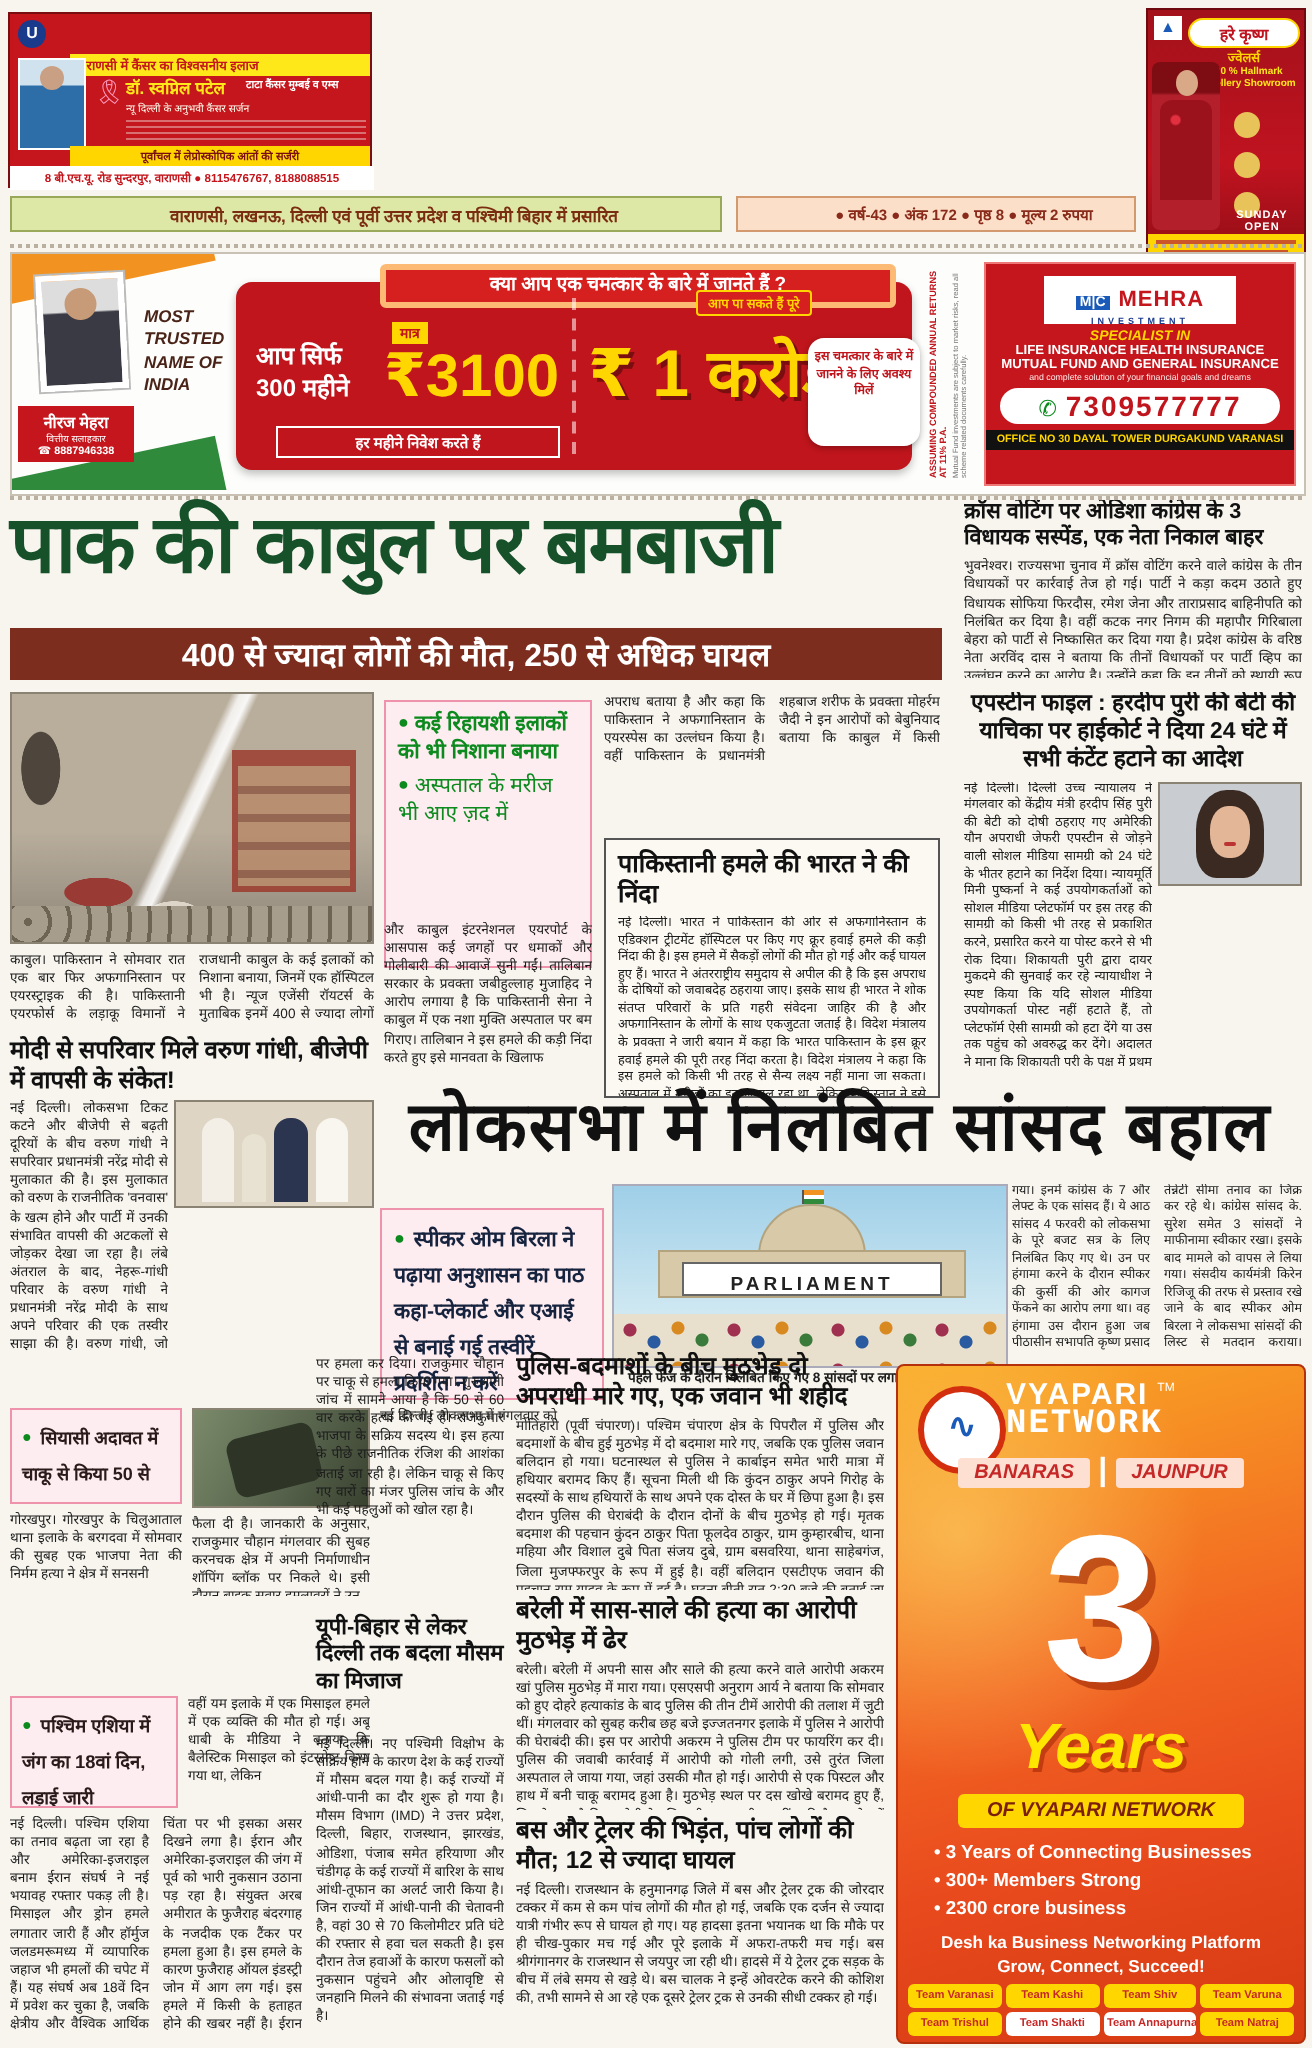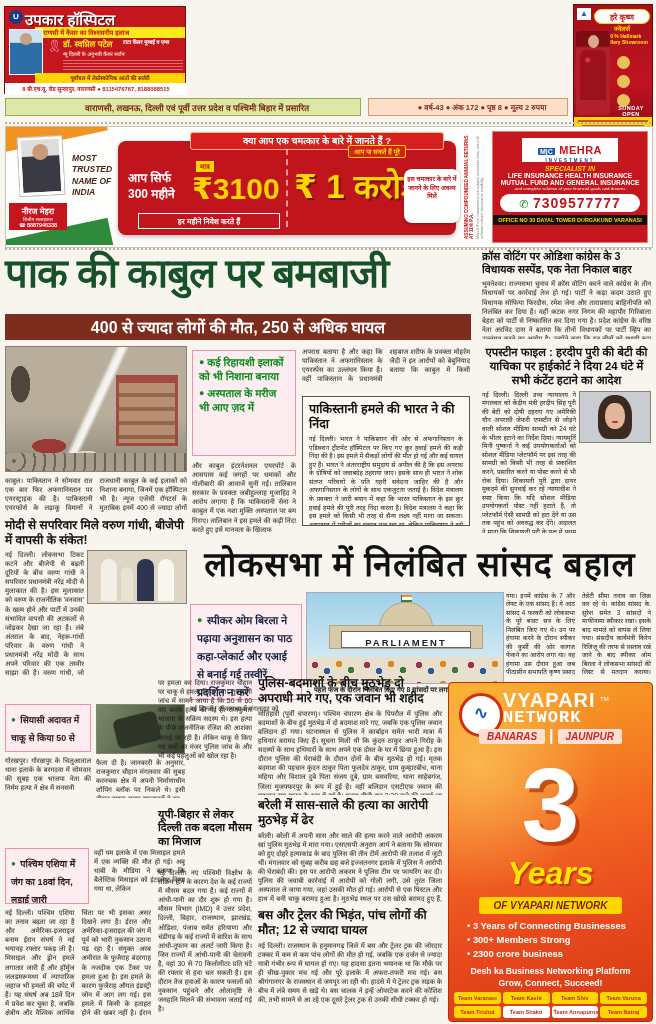--- a/index.html
+++ b/index.html
@@ -22,33 +22,32 @@
   .inv-yellow{color:#ffd600;font-weight:900;}
   .vy{color:#fff;}
   .teampill{background:#ffd600;color:#c62828;font-weight:800;font-size:5.6px;border-radius:3px;
             padding:3px 2px;text-align:center;flex:1;margin:1px;white-space:nowrap;overflow:hidden;}
   .teampill.white{background:#fff;}
   
   .h-lead{font-weight:800;color:#17512a;font-size:40px;line-height:1.05;letter-spacing:-1px;}
   .h-maroon{background:#7c2d1e;color:#fff;font-weight:700;font-size:16px;display:flex;align-items:center;justify-content:center;}
   .h-story{font-weight:800;color:#111;line-height:1.22;}
   .photo{box-sizing:border-box;border:1px solid #8a8273;overflow:hidden;}
-  .boxed{border:1px solid #555;background:#fbf9f2;box-sizing:border-box;padding:5px 6px;overflow:hidden;}
+  .boxed{border:1px solid #555;background:#fbf9f2;box-sizing:border-box;padding:5px 6px;overflow:hidden;margin-top:23px;}
   .boxed h4{margin:0 0 3px 0;font-size:12.5px;line-height:1.2;color:#111;}
   .capt{font-size:6.8px;line-height:1.3;text-align:justify;}
   .vert{writing-mode:vertical-rl;transform:rotate(180deg);}
 </style>
 </head>
 <body>
 
 <div class="page">
 
   <div class="abs ad-red" style="left:4px;top:6px;width:182px;height:88px;border:1px solid #7a0d10;">
     <div class="abs" style="left:4px;top:3px;width:14px;height:14px;background:#1a3a8c;border-radius:50%;color:#fff;font-size:8px;font-weight:800;text-align:center;line-height:14px;">U</div>
-    <div class="abs" style="left:20px;top:2px;width:160px;color:#fff;font-weight:900;font-size:15px;text-shadow:1px 1px 0 #5a0a0a;">उपकार हॉस्पिटल</div>
     <div class="abs" style="left:30px;top:20px;width:150px;background:#ffe81a;color:#c4161c;font-weight:800;font-size:6.5px;padding:1px 3px;box-sizing:border-box;">वाराणसी में कैंसर का विश्वसनीय इलाज</div>
     <div class="abs photo" style="left:4px;top:22px;width:34px;height:46px;background:linear-gradient(#cfe2ee 28%,#2d6ea8 30%);border:1px solid #fff;">
       <div style="width:12px;height:12px;background:#caa085;border-radius:50%;margin:3px auto 0;"></div>
     </div>
     <div class="abs" style="left:42px;top:32px;color:#ff9ec2;font-size:12px;">🎗</div>
     <div class="abs" style="left:58px;top:31px;width:80px;color:#ffe81a;font-weight:800;font-size:8.5px;">डॉ. स्वप्निल पटेल</div>
     <div class="abs" style="left:118px;top:31px;width:62px;color:#fff;font-weight:700;font-size:5.4px;">टाटा कैंसर मुम्बई व एम्स</div>
     <div class="abs" style="left:58px;top:43px;width:122px;color:#ffe;font-size:5.2px;">न्यू दिल्ली के अनुभवी कैंसर सर्जन</div>
     <div class="abs" style="left:58px;top:51px;width:120px;height:12px;background:repeating-linear-gradient(#c4161c 0 2px,#e8b9ba 2px 3px);opacity:.55;"></div>
     <div class="abs" style="left:30px;top:66px;width:150px;background:#ffd600;color:#7a0d10;font-weight:800;font-size:5.6px;padding:1px 2px;box-sizing:border-box;text-align:center;">पूर्वांचल में लेप्रोस्कोपिक आंतों की सर्जरी</div>
@@ -98,21 +97,21 @@
       <div style="width:16px;height:16px;background:#c79b77;border-radius:50%;margin:4px auto 0;"></div>
     </div>
     <div class="abs" style="left:3px;top:76px;width:58px;background:#c4161c;color:#fff;text-align:center;padding:2px 1px;box-sizing:border-box;">
       <div style="font-weight:800;font-size:8px;">नीरज मेहरा</div>
       <div style="font-size:4.8px;">वित्तीय सलाहकार</div>
       <div style="font-size:5.4px;font-weight:700;">☎ 8887946338</div>
     </div>
     <div class="abs" style="left:66px;top:26px;width:44px;font-weight:900;font-style:italic;font-size:8.5px;line-height:1.35;color:#4a2418;">MOST TRUSTED NAME OF INDIA</div>
 
     <div class="abs" style="left:112px;top:14px;width:338px;height:94px;background:#c0151c;border-radius:8px;box-shadow:0 2px 4px rgba(0,0,0,.25);">
-      <div class="abs" style="left:72px;top:-9px;width:252px;height:16px;background:#d6201f;border:1px solid #fdba74;border-radius:3px;color:#fff;font-weight:800;font-size:9.5px;text-align:center;line-height:15px;">क्या आप एक चमत्कार के बारे में जानते हैं ?</div>
+      <div class="abs" style="left:72px;top:-9px;width:252px;height:16px;background:#d6201f;border:3px solid #fdba74;border-radius:3px;color:#fff;font-weight:800;font-size:9.5px;text-align:center;line-height:15px;">क्या आप एक चमत्कार के बारे में जानते हैं ?</div>
       <div class="abs" style="left:10px;top:30px;width:64px;color:#fff;font-weight:800;font-size:12px;line-height:1.3;">
         <span style="display:block;">आप सिर्फ</span>
         <span style="display:block;">300 महीने</span>
       </div>
       <div class="abs" style="left:78px;top:20px;background:#ffd600;color:#c0151c;font-weight:900;font-size:7px;padding:1px 4px;">मात्र</div>
       <div class="abs inv-yellow" style="left:74px;top:30px;font-size:30px;">₹3100</div>
       <div class="abs" style="left:20px;top:72px;width:140px;border:1px solid #fff;color:#fff;font-size:7.5px;font-weight:700;text-align:center;padding:2px 0;">हर महीने निवेश करते हैं</div>
       <div class="abs" style="left:168px;top:8px;height:78px;border-left:2px dashed rgba(255,255,255,.55);"></div>
       <div class="abs" style="left:230px;top:4px;background:#d6201f;color:#ffd600;font-weight:800;font-size:6.5px;padding:1px 5px;border:1px solid #ffd600;border-radius:2px;">आप पा सकते हैं पूरे</div>
       <div class="abs inv-yellow" style="left:176px;top:22px;width:160px;font-size:33px;text-shadow:2px 2px 0 #7a0d10;">₹ 1 करोड़</div>
@@ -159,26 +158,26 @@
   <div class="abs photo" style="left:5px;top:346px;width:182px;height:126px;background:
       linear-gradient(115deg,transparent 46%,rgba(255,255,255,.8) 48%,rgba(255,255,255,.9) 50%,transparent 52%),
       radial-gradient(ellipse 28px 12px at 24% 80%,#9a3a34 60%,transparent 62%),
       radial-gradient(ellipse 20px 9px at 45% 88%,#ddd6c8 60%,transparent 62%),
       radial-gradient(ellipse 16px 30px at 8% 30%,#4e463c 60%,transparent 62%),
       linear-gradient(#b9ae9c 55%,#8f867a);">
       <div style="position:absolute;right:8px;top:28px;width:56px;height:60px;border:3px solid #9c3b2e;border-top-width:8px;background:repeating-linear-gradient(#b98a6a 0 10px,#8f5a44 10px 14px);opacity:.85;"></div>
       <div style="position:absolute;left:0;bottom:0;width:100%;height:18px;background:repeating-radial-gradient(circle at 8px 8px,#6e6454 0 2px,transparent 2px 10px),#a79d8c;"></div>
   </div>
 
-  <div class="abs pinkbox" style="left:192px;top:350px;width:104px;height:106px;">
+  <div class="abs pinkbox" style="left:192px;top:350px;width:104px;height:134px;">
     <div style="font-weight:800;color:#0c8a1e;font-size:10.5px;line-height:1.3;">
       <span class="gbul">●</span>
       <span>कई रिहायशी इलाकों को भी निशाना बनाया</span>
     </div>
-    <div style="font-weight:700;color:#0c8a1e;font-size:10.5px;line-height:1.3;margin-top:4px;">
+    <div style="font-weight:400;color:#0c8a1e;font-size:10.5px;line-height:1.3;margin-top:4px;">
       <span class="gbul">●</span>
       <span>अस्पताल के मरीज भी आए ज़द में</span>
     </div>
   </div>
 
   <div class="abs bt" style="left:192px;top:461px;width:104px;height:84px;">और काबुल इंटरनेशनल एयरपोर्ट के आसपास कई जगहों पर धमाकों और गोलीबारी की आवाजें सुनी गईं। तालिबान सरकार के प्रवक्ता जबीहुल्लाह मुजाहिद ने आरोप लगाया है कि पाकिस्तानी सेना ने काबुल में एक नशा मुक्ति अस्पताल पर बम गिराए। तालिबान ने इस हमले की कड़ी निंदा करते हुए इसे मानवता के खिलाफ</div>
 
   <div class="abs bt cols2" style="left:302px;top:347px;width:168px;height:45px;">अपराध बताया है और कहा कि पाकिस्तान ने अफगानिस्तान के एयरस्पेस का उल्लंघन किया है। वहीं पाकिस्तान के प्रधानमंत्री शहबाज शरीफ के प्रवक्ता मोहर्रम जैदी ने इन आरोपों को बेबुनियाद बताया कि काबुल में किसी अस्पताल को निशाना नहीं बनाया गया।</div>
 
   <div class="abs boxed" style="left:302px;top:396px;width:168px;height:130px;">
@@ -274,21 +273,21 @@
   <div class="abs bt cols2" style="left:5px;top:908px;width:146px;height:112px;">नई दिल्ली। पश्चिम एशिया का तनाव बढ़ता जा रहा है और अमेरिका-इजराइल बनाम ईरान संघर्ष ने नई भयावह रफ्तार पकड़ ली है। मिसाइल और ड्रोन हमले लगातार जारी हैं और हॉर्मुज जलडमरूमध्य में व्यापारिक जहाज भी हमलों की चपेट में हैं। यह संघर्ष अब 18वें दिन में प्रवेश कर चुका है, जबकि क्षेत्रीय और वैश्विक आर्थिक चिंता पर भी इसका असर दिखने लगा है। ईरान और अमेरिका-इजराइल की जंग में पूर्व को भारी नुकसान उठाना पड़ रहा है। संयुक्त अरब अमीरात के फुजैराह बंदरगाह के नजदीक एक टैंकर पर हमला हुआ है। इस हमले के कारण फुजैराह ऑयल इंडस्ट्री जोन में आग लग गई। इस हमले में किसी के हताहत होने की खबर नहीं है। ईरान की ओर से हो रहे हमलों के चलते ईरान ने अपना एयरस्पेस बंद कर दिया था, लेकिन बाद में इसे खोल दिया गया। मंगलवार को इजराइल ने लेबनान में हवाई हमले किए। इन हमलों में एक रिहायशी इमारत को नुकसान पहुंचा है।</div>
 
   <div class="abs h-story" style="left:158px;top:808px;width:94px;font-size:11px;">यूपी-बिहार से लेकर दिल्ली तक बदला मौसम का मिजाज</div>
   <div class="abs bt" style="left:158px;top:868px;width:94px;height:152px;">नई दिल्ली। नए पश्चिमी विक्षोभ के सक्रिय होने के कारण देश के कई राज्यों में मौसम बदल गया है। कई राज्यों में आंधी-पानी का दौर शुरू हो गया है। मौसम विभाग (IMD) ने उत्तर प्रदेश, दिल्ली, बिहार, राजस्थान, झारखंड, ओडिशा, पंजाब समेत हरियाणा और चंडीगढ़ के कई राज्यों में बारिश के साथ आंधी-तूफान का अलर्ट जारी किया है। जिन राज्यों में आंधी-पानी की चेतावनी है, वहां 30 से 70 किलोमीटर प्रति घंटे की रफ्तार से हवा चल सकती है। इस दौरान तेज हवाओं के कारण फसलों को नुकसान पहुंचने और ओलावृष्टि से जनहानि मिलने की संभावना जताई गई है।</div>
 
   <div class="abs" style="left:448px;top:682px;width:203px;height:338px;background:
        radial-gradient(circle at 15% 25%,rgba(255,230,120,.5),transparent 40%),
        linear-gradient(165deg,#f9a825,#f26522 45%,#e8491d 70%,#d63a12);border:1px solid #b5300c;border-radius:4px;overflow:hidden;">
     <div class="abs" style="left:10px;top:10px;width:38px;height:38px;background:#fff;border:3px solid #d32f0f;border-radius:50%;text-align:center;line-height:34px;color:#1a5ab8;font-weight:900;font-size:18px;">∿</div>
     <div class="abs" style="left:54px;top:6px;width:145px;">
-      <span class="vy" style="font-weight:900;font-size:20px;letter-spacing:1px;">VYAPARI</span>
+      <span class="vy" style="font-weight:900;font-size:15px;letter-spacing:1px;">VYAPARI</span>
       <sup class="vy" style="font-size:6px;">TM</sup>
       <div class="vy" style="font-weight:900;font-size:17px;letter-spacing:1px;margin-top:-4px;font-family:Liberation Mono, monospace;">NETWORK</div>
     </div>
     <div class="abs" style="left:0;top:44px;width:203px;display:flex;justify-content:center;gap:4px;align-items:center;">
       <span style="background:#fde0d2;color:#c62828;font-weight:800;font-style:italic;font-size:10px;padding:2px 8px;border-radius:2px;">BANARAS</span>
       <span style="color:#fff;font-weight:900;">|</span>
       <span style="background:#fde0d2;color:#c62828;font-weight:800;font-style:italic;font-size:10px;padding:2px 8px;border-radius:2px;">JAUNPUR</span>
     </div>
     <div class="abs vy" style="left:0;top:70px;width:203px;text-align:center;font-weight:900;font-size:104px;line-height:1;text-shadow:4px 4px 0 rgba(150,30,0,.55);">3</div>
     <div class="abs" style="left:0;top:172px;width:203px;text-align:center;font-weight:900;font-style:italic;font-size:32px;color:#ffe600;text-shadow:2px 2px 0 rgba(150,30,0,.5);">Years</div>

